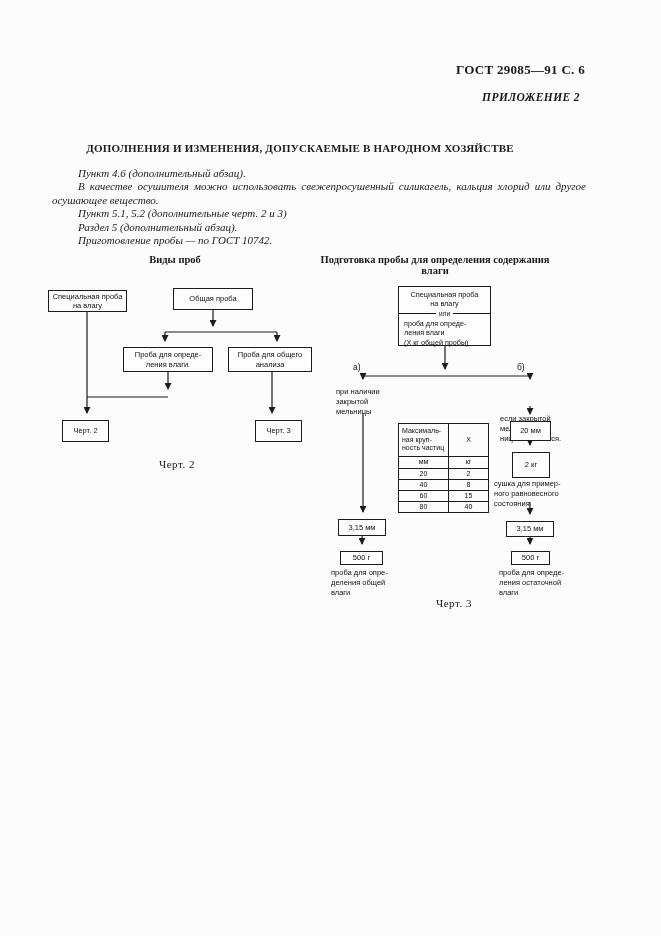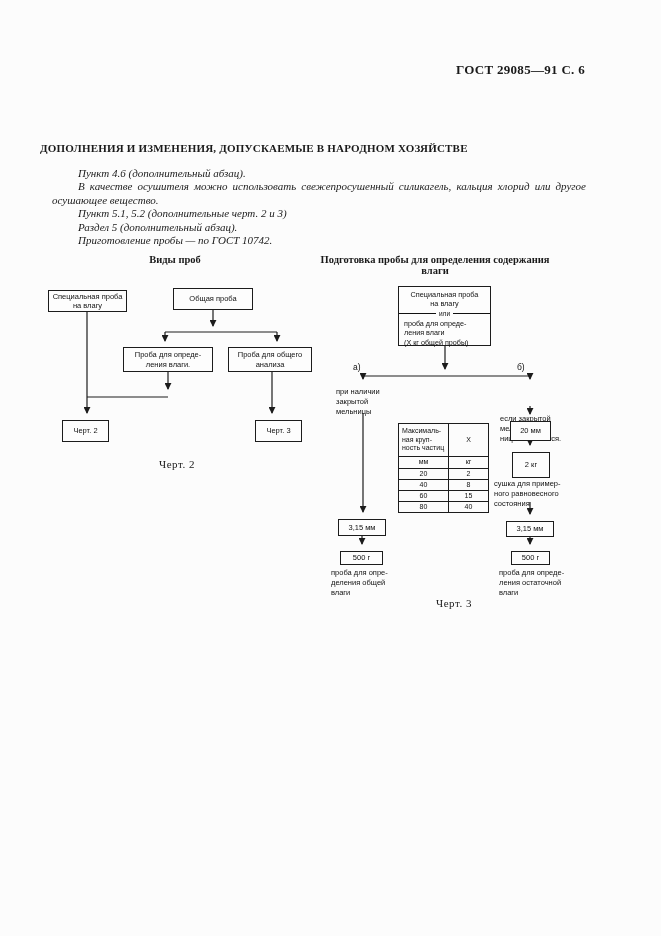--- a/index.html
+++ b/index.html
@@ -2,21 +2,21 @@
 <html><head>
 <meta charset="utf-8">
 <style>
   html,body{margin:0;padding:0;background:#e8e8e8;}
   .page{position:relative;width:661px;height:936px;background:#fcfcfc;margin:0 auto;
         font-family:"Liberation Serif",serif;color:#1a1a1a;overflow:hidden;padding-left:42px;}
   .hdr-right{position:absolute;left:300px;top:62px;width:285px;text-align:right;
              font-weight:bold;font-size:13px;letter-spacing:.3px;}
   .appendix{position:absolute;left:300px;top:91px;width:280px;text-align:right;
             font-weight:bold;font-style:italic;font-size:11.5px;letter-spacing:.4px;}
-  .doc-title{position:absolute;left:40px;top:142px;width:520px;
+  .doc-title{position:absolute;left:40px;top:142px;width:520px;text-align:center;
              font-weight:bold;font-size:11px;letter-spacing:.2px;}
   .body-text{position:absolute;left:52px;top:167px;width:534px;font-size:11px;
              line-height:13.4px;text-align:justify;}
   .body-text p{margin:0;text-indent:26px;font-style:italic;}
   .sec-head{position:absolute;font-weight:bold;font-size:10.5px;text-align:center;}
   .sec-head.left{left:120px;top:254px;width:110px;}
   .sec-head.right{left:310px;top:254px;width:250px;}
   .flow-svg{position:absolute;left:0;top:0;width:661px;height:936px;}
   .box{position:absolute;border:1.3px solid #1c1c1c;background:#fdfdfd;
        display:flex;align-items:center;justify-content:center;text-align:center;
@@ -45,20 +45,21 @@
   table.mass tr.units td{height:11px;border-bottom:1.5px solid #1c1c1c;}
   table.mass tr.data td{height:10px;}
   table.mass tr.hdr td{border-bottom:1.5px solid #1c1c1c;}
 </style>
 </head>
 <body>
 
 <div class="page">
 
   <div class="hdr-right">ГОСТ 29085—91 С. 6</div>
+  <div class="appendix">ПРИЛОЖЕНИЕ 2</div>
 
   <div class="doc-title">ДОПОЛНЕНИЯ И ИЗМЕНЕНИЯ, ДОПУСКАЕМЫЕ В НАРОДНОМ ХОЗЯЙСТВЕ</div>
 
   <div class="body-text">
     <p>Пункт 4.6 (дополнительный абзац).</p>
     <p>В качестве осушителя можно использовать свежепросушенный силикагель, кальция хлорид или другое осушающее вещество.</p>
     <p>Пункт 5.1, 5.2 (дополнительные черт. 2 и 3)</p>
     <p>Раздел 5 (дополнительный абзац).</p>
     <p>Приготовление пробы — по ГОСТ 10742.</p>
   </div>

